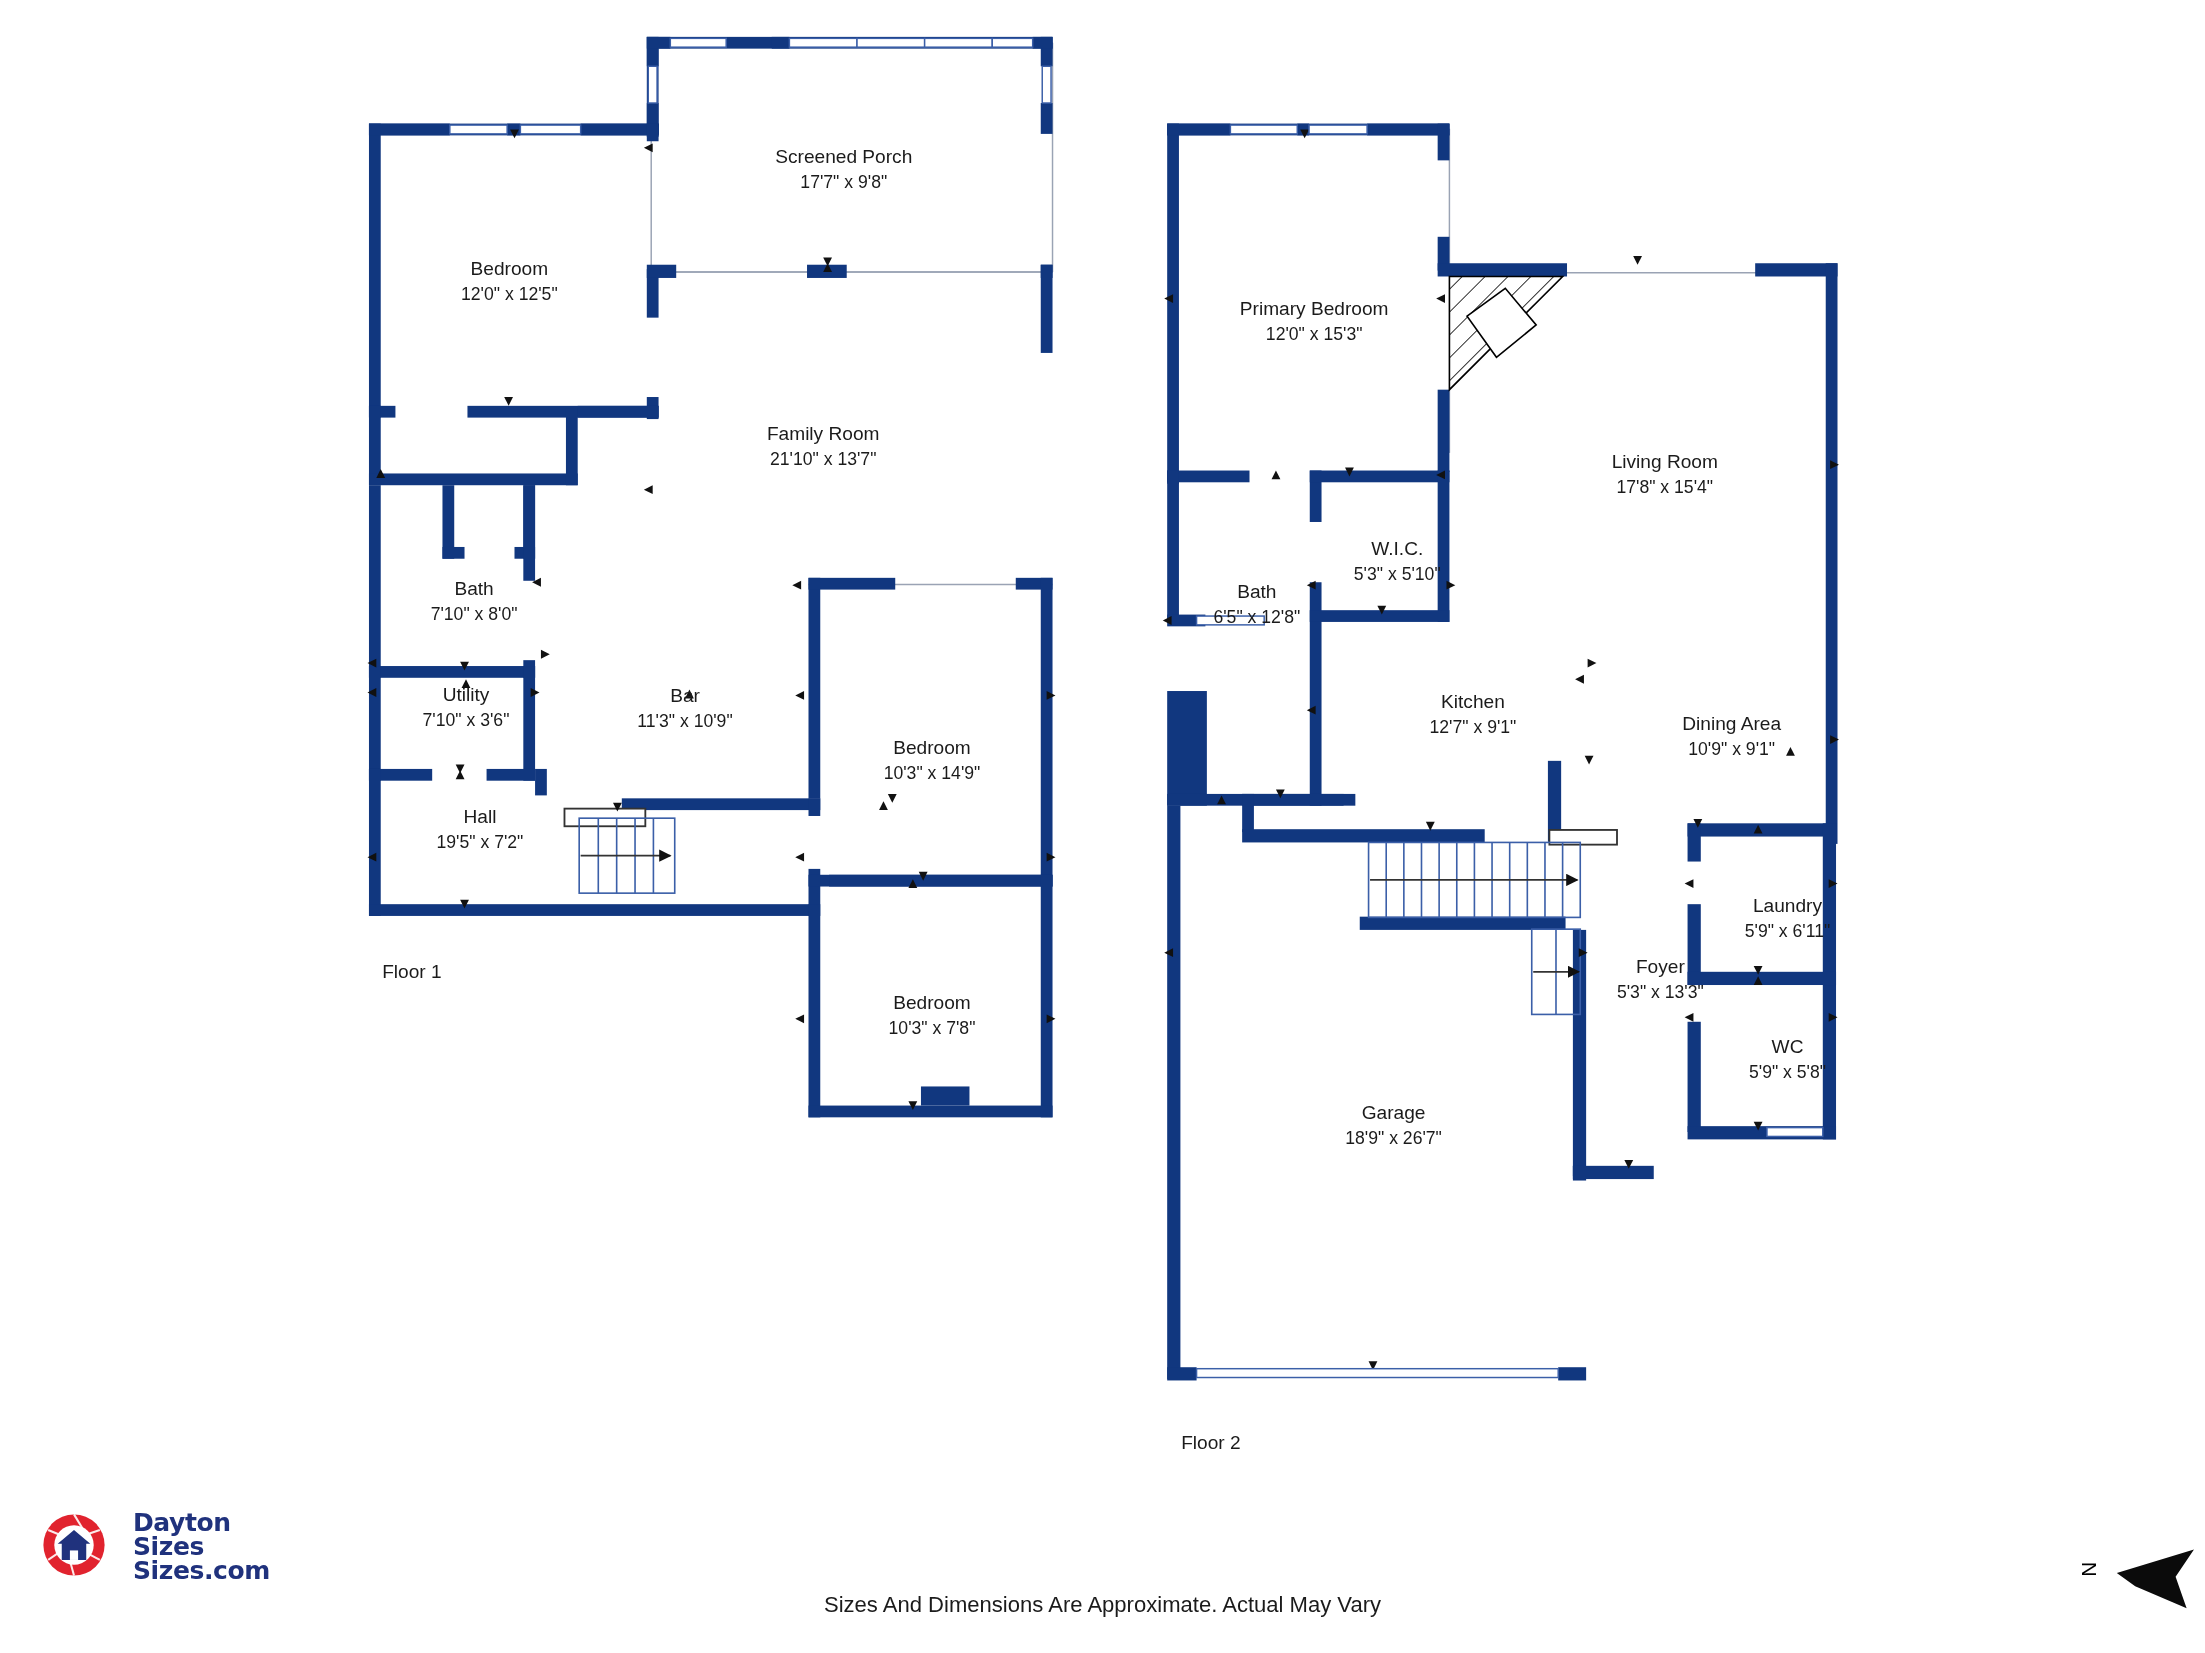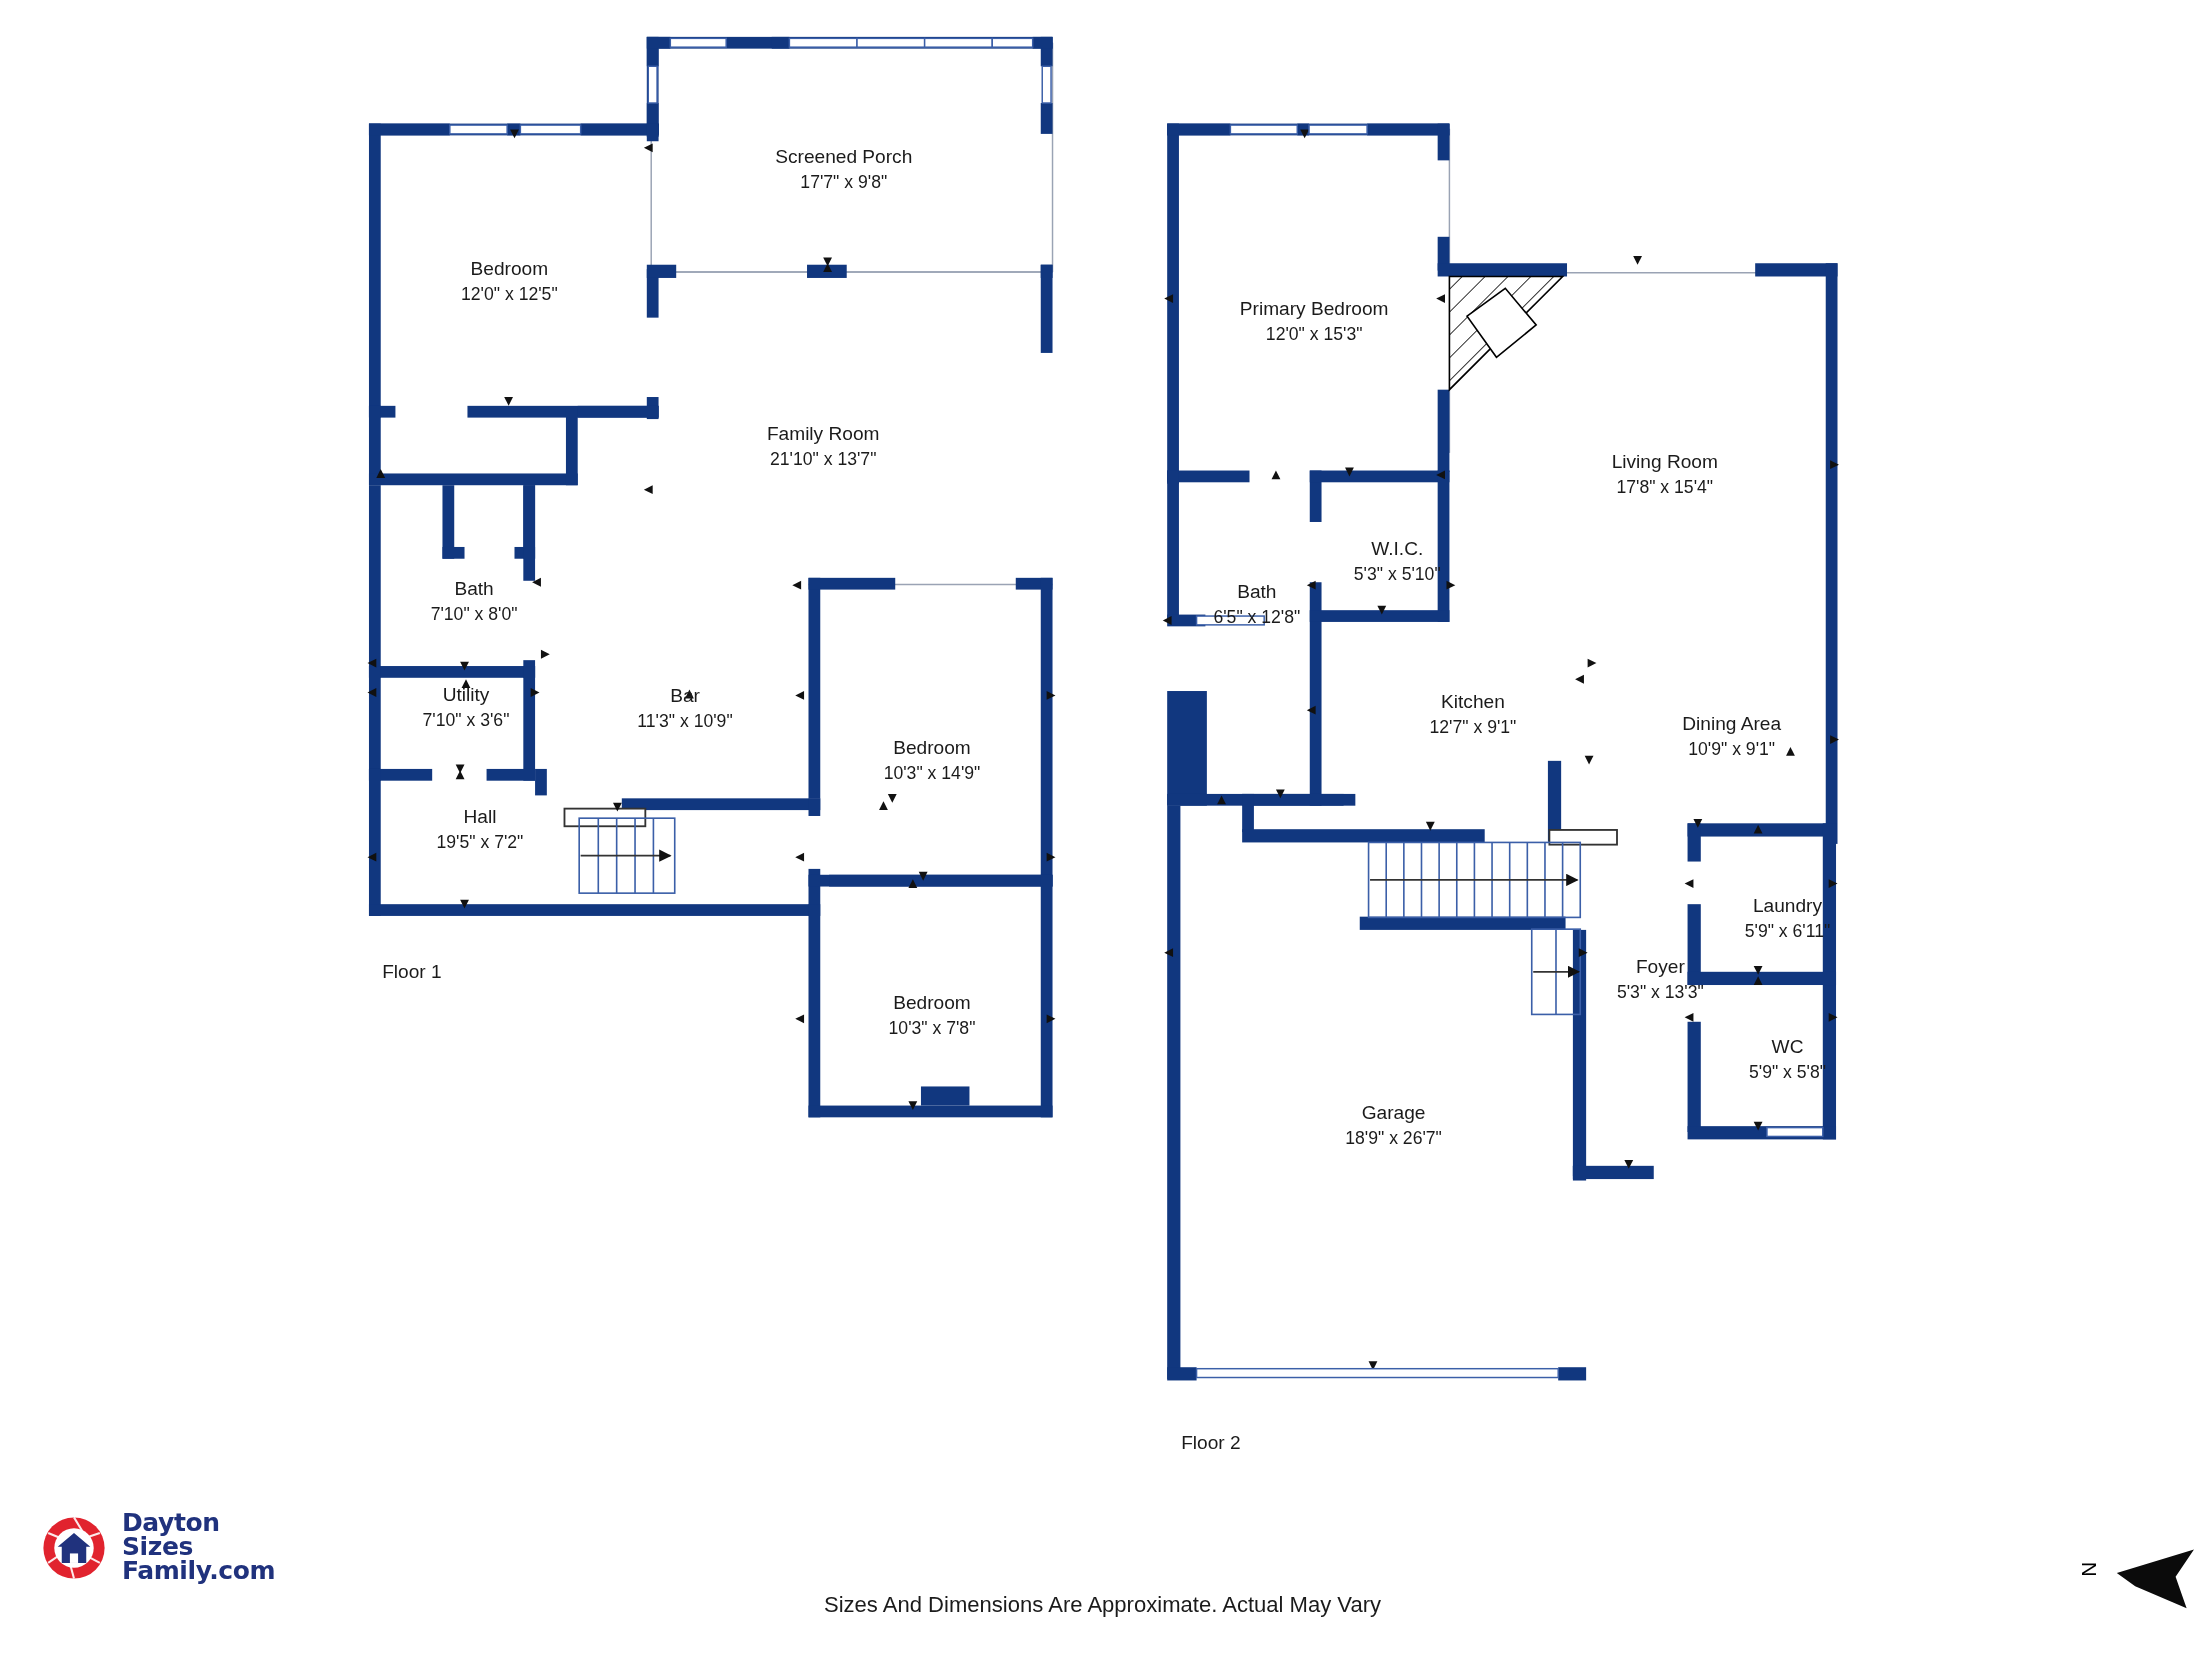--- a/index.html
+++ b/index.html
@@ -6,21 +6,21 @@
   body{width:2205px;height:1654px;position:relative;overflow:hidden;
        font-family:"Liberation Sans","DejaVu Sans",sans-serif;}
   #plan{position:absolute;left:0;top:0;width:2205px;height:1654px;}
   .rmname{font-size:26px;fill:#1b1b1b;text-anchor:middle;font-family:"Liberation Sans","DejaVu Sans",sans-serif;}
   .rmdim{font-size:24px;fill:#1b1b1b;text-anchor:middle;font-family:"Liberation Sans","DejaVu Sans",sans-serif;}
   .floorlbl{font-size:26px;fill:#1b1b1b;text-anchor:start;font-family:"Liberation Sans","DejaVu Sans",sans-serif;}
   .footer-txt{font-size:30px;fill:#1b1b1b;text-anchor:middle;font-family:"Liberation Sans","DejaVu Sans",sans-serif;}
   .nlbl{font-size:28px;fill:#000;font-family:"Liberation Sans","DejaVu Sans",sans-serif;}
   .logo-txt{font-weight:bold;font-size:25px;line-height:0.95;color:#20327d;
             font-family:"DejaVu Sans",sans-serif;letter-spacing:-0.4px;}
-  #logo{position:absolute;left:40px;top:1511px;display:flex;align-items:flex-end;gap:14px;}
+  #logo{position:absolute;left:40px;top:1511px;display:flex;align-items:flex-start;gap:25px;}
   #logo .lines{display:flex;flex-direction:column;}
 </style>
 </head>
 <body>
 
 <svg id="plan" viewBox="0 0 3000 2250">
   <defs>
     <pattern id="hatchA" width="22" height="22" patternTransform="rotate(45)" patternUnits="userSpaceOnUse">
       <line x1="0" y1="0" x2="0" y2="22" stroke="#000" stroke-width="2.2"></line>
     </pattern>
@@ -417,16 +417,16 @@
         <path d="M12 72 L44 50"></path>
         <path d="M12 28 L46 42"></path>
     </g>
     <circle cx="50" cy="50" r="29" fill="#fff"></circle>
     <path d="M50 28 L74 48 L68 48 L68 72 L32 72 L32 48 L26 48 z" fill="#20327d"></path>
     <rect x="44" y="58" width="12" height="14" fill="#fff"></rect>
   </svg>
   <div class="lines">
     <span class="logo-txt">Dayton</span>
     <span class="logo-txt">Sizes</span>
-    <span class="logo-txt">Family.com</span>
+    <span class="logo-txt">Sizes.com</span>
   </div>
 </div>
 
 
 </body></html>

